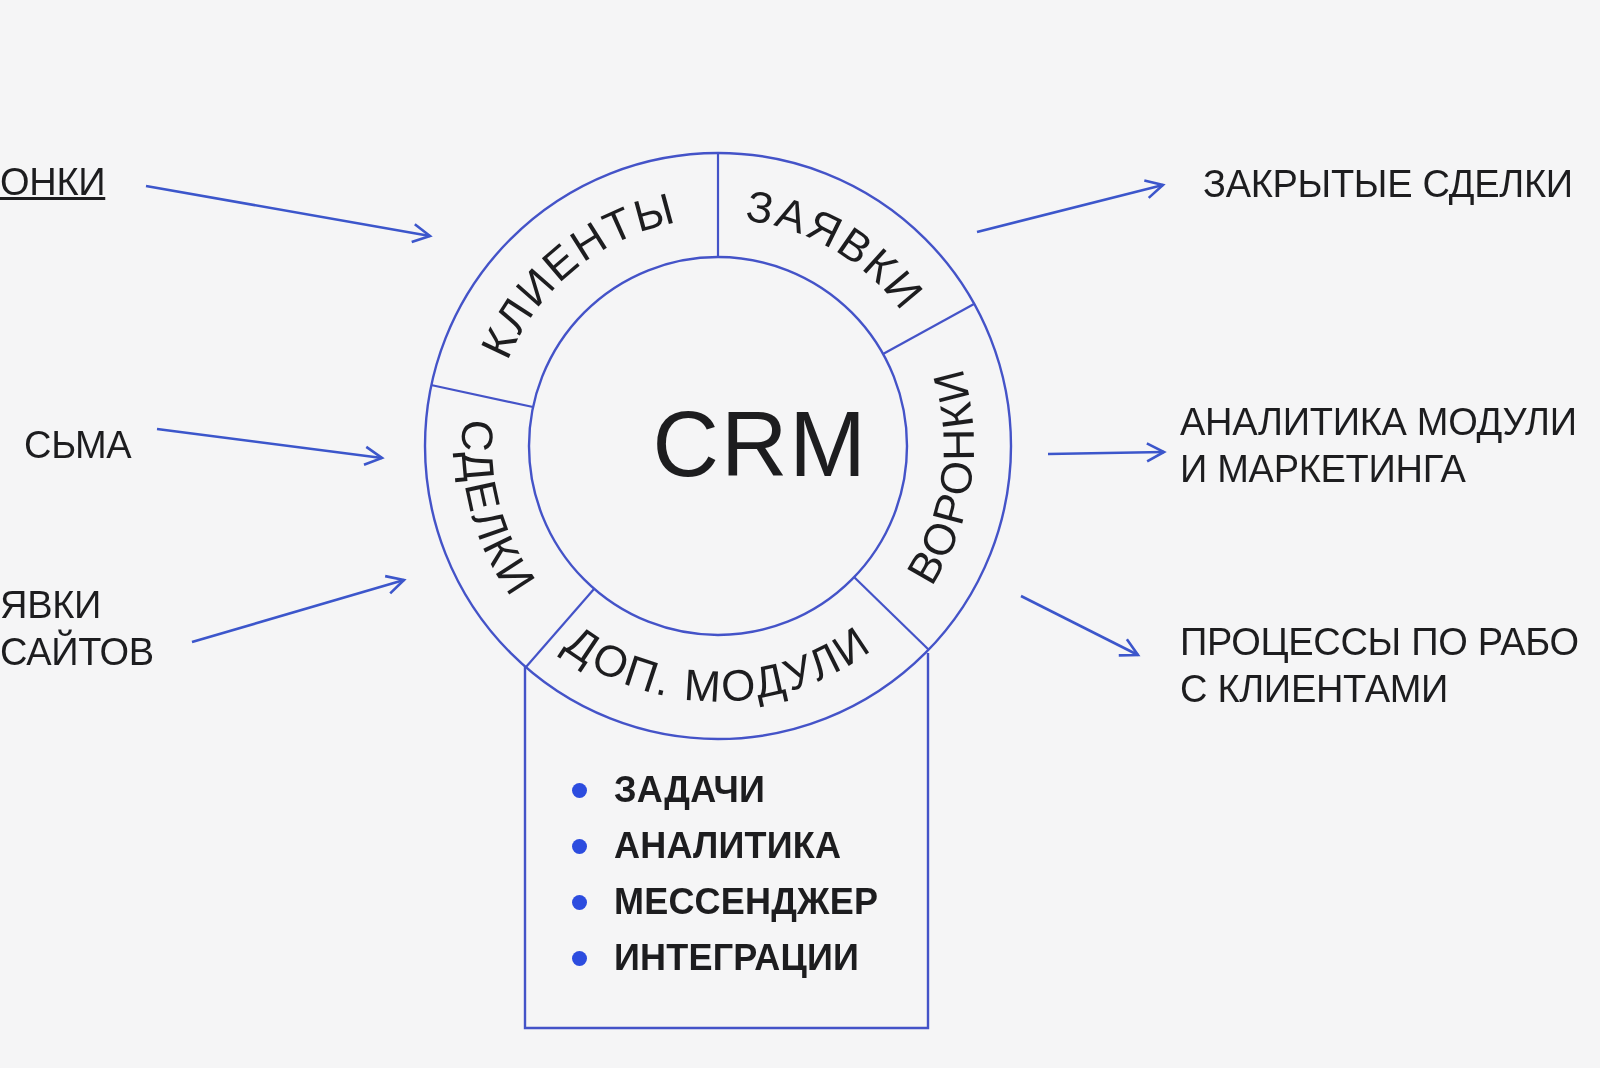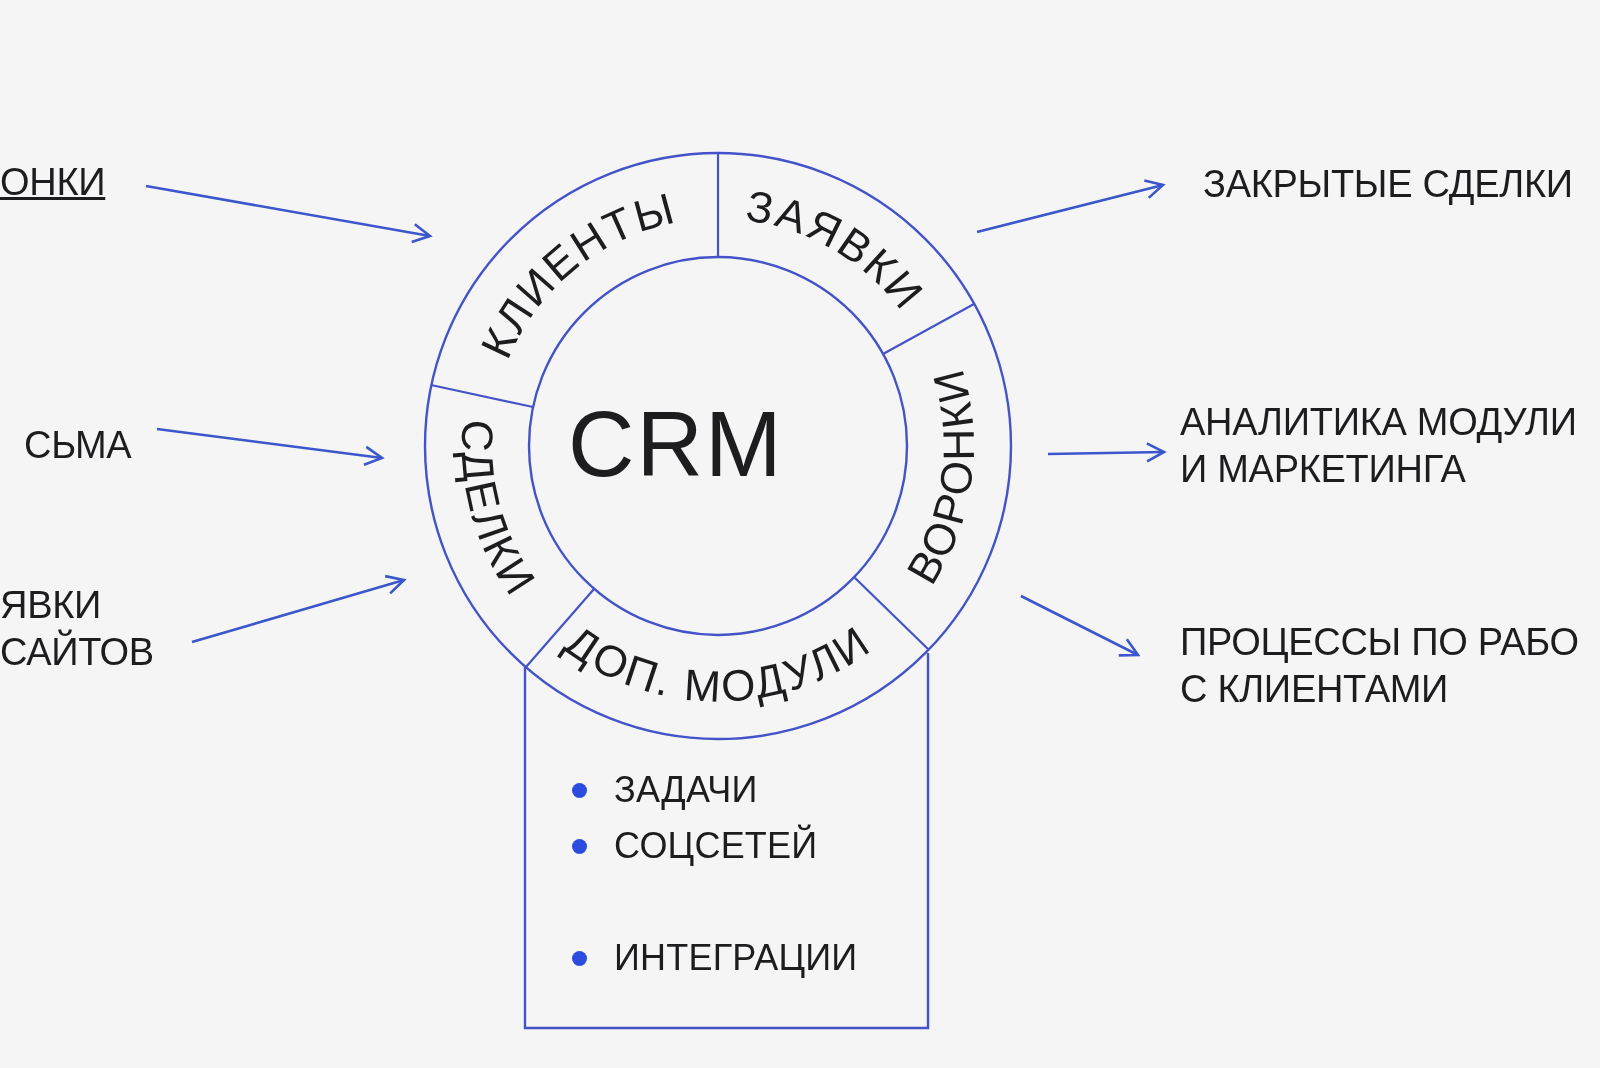--- a/index.html
+++ b/index.html
@@ -28,33 +28,33 @@
     font-size:44px;font-weight:500;letter-spacing:2.5px;
     fill:var(--text-dark);
   }
   .side-label{
     position:absolute;
     font-size:38px;font-weight:500;line-height:47px;
     letter-spacing:-0.3px;white-space:nowrap;
   }
   .hub-label{
     position:absolute;left:568px;top:394px;width:300px;
-    text-align:left;font-size:92px;font-weight:500;
+    text-align:right;font-size:92px;font-weight:500;
     letter-spacing:2px;line-height:100px;
   }
   .module-row{
     position:absolute;left:572px;height:42px;
     display:flex;align-items:center;gap:27px;
   }
   .module-dot{
     width:15px;height:15px;border-radius:50%;
     background:var(--bullet-blue);flex:0 0 auto;
   }
   .module-text{
-    font-size:36px;font-weight:400;letter-spacing:0.2px;white-space:nowrap;
+    font-size:36px;font-weight:700;letter-spacing:0.2px;white-space:nowrap;
   }
 </style>
 </head>
 <body>
 
 <div class="stage">
 
   <svg class="diagram" width="1600" height="1068" viewBox="0 0 1600 1068">
     <defs>
       <marker id="arrowhead" markerUnits="userSpaceOnUse" markerWidth="26" markerHeight="26" refX="20" refY="11" orient="auto">
@@ -127,20 +127,24 @@
     <div>ПРОЦЕССЫ ПО РАБО</div>
     <div>С КЛИЕНТАМИ</div>
   </div>
 
   <div class="module-row" style="top:769px;">
     <span class="module-dot"></span>
     <span class="module-text">ЗАДАЧИ</span>
   </div>
   <div class="module-row" style="top:825px;">
     <span class="module-dot"></span>
-    <span class="module-text">СОЦСЕТЕЙ</span>
+    <span class="module-text">АНАЛИТИКА</span>
+  </div>
+  <div class="module-row" style="top:881px;">
+    <span class="module-dot"></span>
+    <span class="module-text">МЕССЕНДЖЕР</span>
   </div>
   <div class="module-row" style="top:937px;">
     <span class="module-dot"></span>
     <span class="module-text">ИНТЕГРАЦИИ</span>
   </div>
 
 </div>
 
 </body></html>

